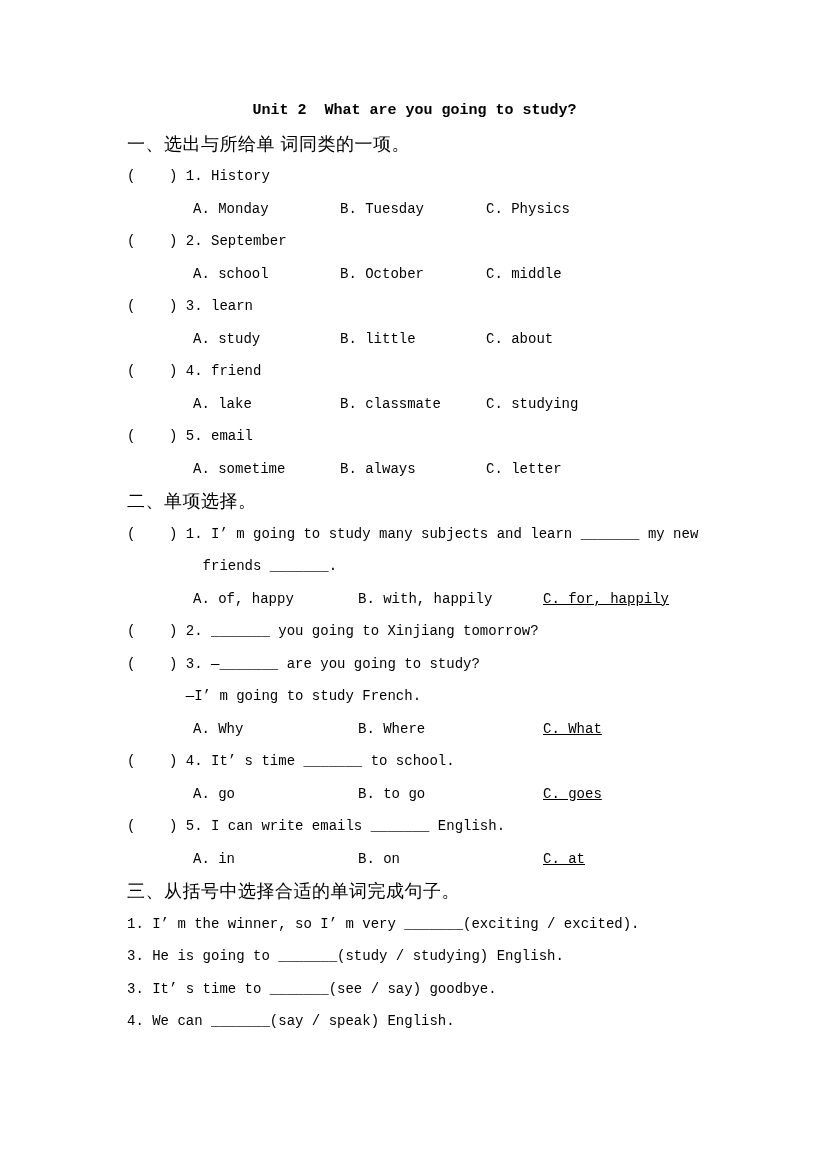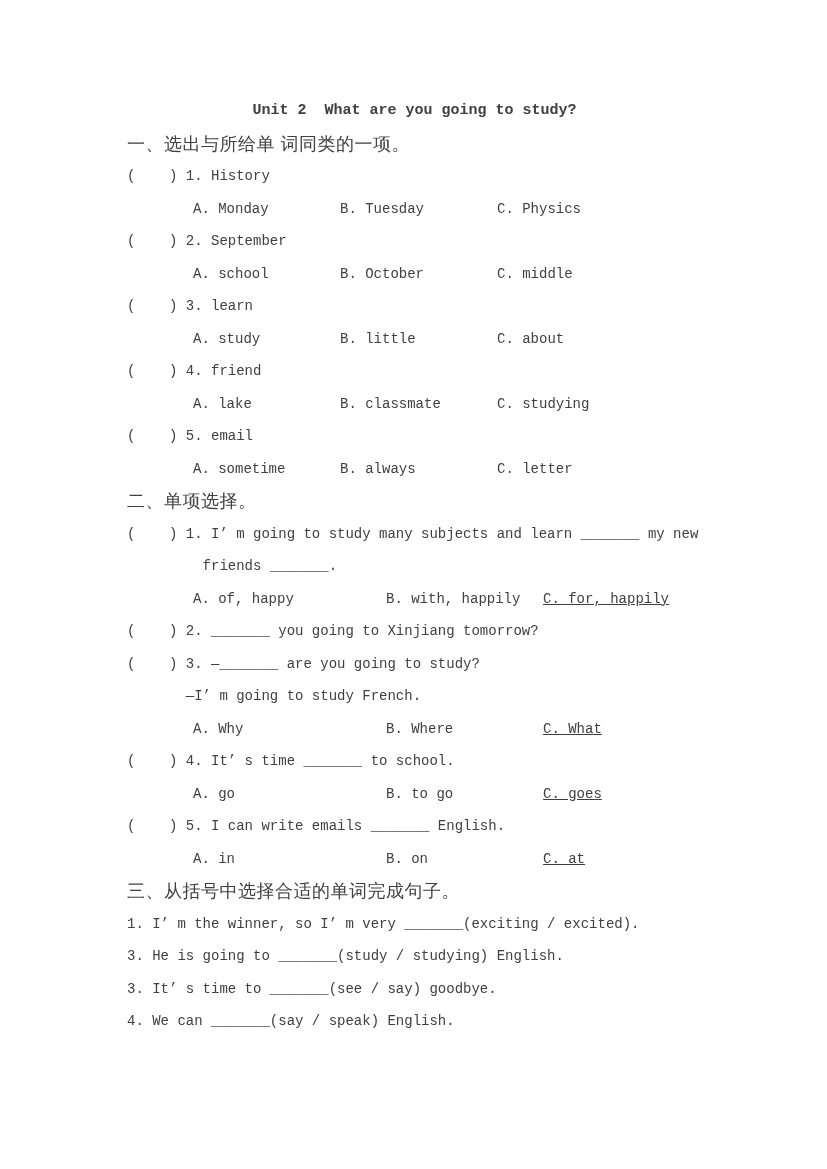--- a/index.html
+++ b/index.html
@@ -1,21 +1,21 @@
 <!DOCTYPE html>
 <html><head>
 <meta charset="utf-8">
 <style>
   html,body{margin:0;padding:0;background:#e8e8e8;}
   .page{
     position:relative;
     width:827px;height:1169px;
     margin:0 auto;
     background:#ffffff;
-    color:#404040;
+    color:#000000;
     font-family:"Liberation Mono","DejaVu Sans Mono",monospace;
     font-size:14px;
     box-sizing:border-box;
     padding:95px 60px 12px 127px;
     overflow:hidden;
   }
   .line{
     height:32.5px;
     line-height:32.5px;
     white-space:pre;
@@ -28,22 +28,22 @@
   }
   .heading{
     font-family:"Liberation Sans","DejaVu Sans",sans-serif;
     font-size:18px;
     letter-spacing:0.5px;
   }
   .opts{position:relative;}
   .opts span{position:absolute;top:0;white-space:pre;}
   .oa{left:66px;}
   .ob{left:213px;}
-  .oc{left:370px;}
-  .s2 .ob{left:231px;margin-left:28px;}
+  .oc{left:359px;}
+  .s2 .ob{left:231px;}
   .s2 .oc{left:416px;text-decoration:underline;}
 </style>
 </head>
 <body>
 
 <div class="page">
 
   <div class="line title">Unit 2  What are you going to study?</div>
 
   <div class="line heading">一、选出与所给单 词同类的一项。</div>

